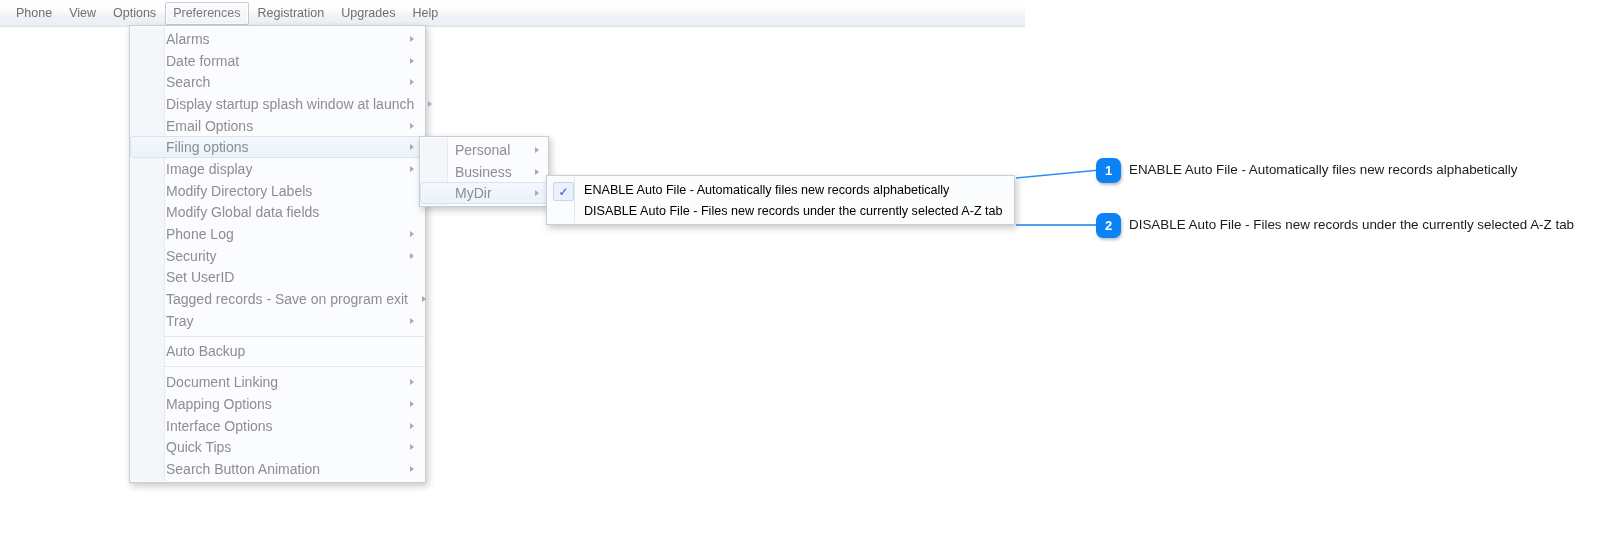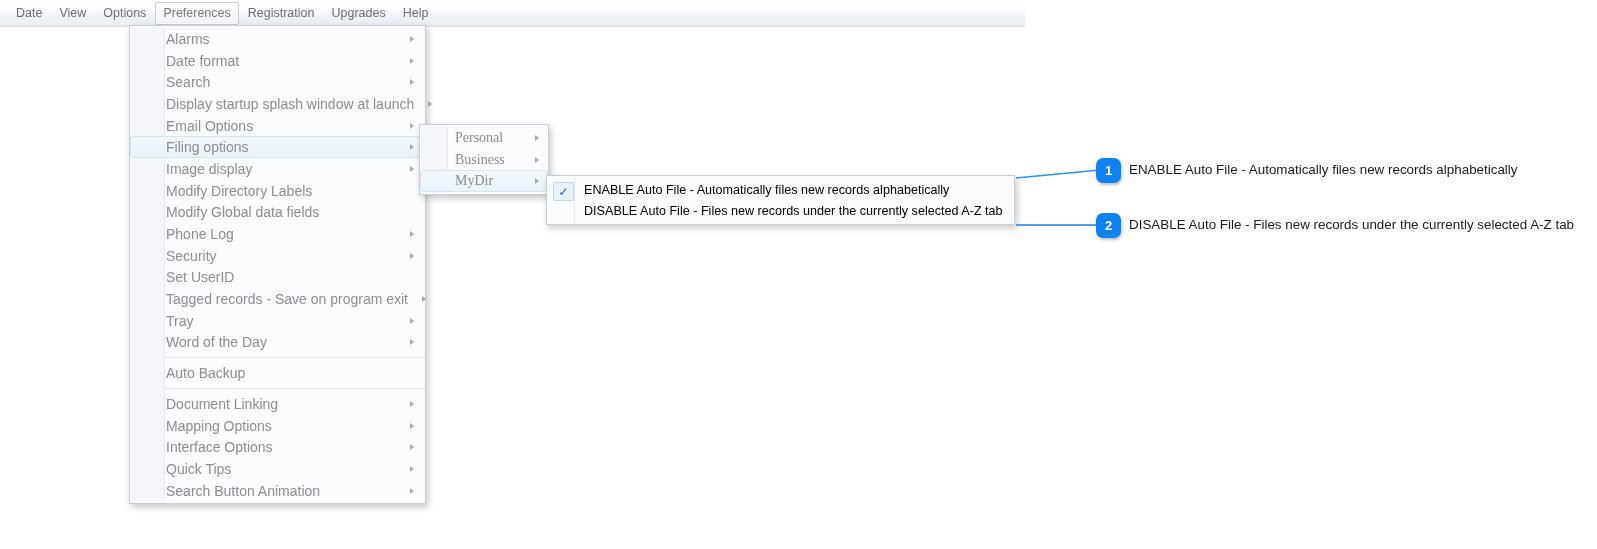--- a/index.html
+++ b/index.html
@@ -101,23 +101,22 @@
   
   #menu-prefs {
     left: 129px;
     top: 25px;
     width: 297px;
   }
 
   
   #menu-filing {
     left: 419px;
-    top: 124px;
+    top: 136px;
     width: 130px;
-    font-family: Liberation Serif, serif;
   }
   #menu-filing .gutter { width: 26px; }
   #menu-filing .menu-item { padding-left: 34px; padding-right: 8px; }
 
   
   #menu-mydir {
     left: 546px;
     top: 175px;
     width: 469px;
     padding: 3px 0;
@@ -181,21 +180,21 @@
   }
   #badge-1 { left: 1096px; top: 158px; }
   #text-1  { left: 1129px; top: 162px; }
   #badge-2 { left: 1096px; top: 213px; }
   #text-2  { left: 1129px; top: 217px; }
 </style>
 </head>
 <body>
 
 <div class="menubar">
-  <div class="menubar-item">Date</div>
+  <div class="menubar-item">Phone</div>
   <div class="menubar-item">View</div>
   <div class="menubar-item">Options</div>
   <div class="menubar-item active">Preferences</div>
   <div class="menubar-item">Registration</div>
   <div class="menubar-item">Upgrades</div>
   <div class="menubar-item">Help</div>
 </div>
 
 <div class="menu" id="menu-prefs">
   <div class="gutter"></div>
@@ -246,24 +245,20 @@
         <span class="label">Set UserID</span>
       </div>
       <div class="menu-item">
         <span class="label">Tagged records - Save on program exit</span>
         <span class="arrow"></span>
       </div>
       <div class="menu-item">
         <span class="label">Tray</span>
         <span class="arrow"></span>
       </div>
-      <div class="menu-item">
-        <span class="label">Word of the Day</span>
-        <span class="arrow"></span>
-      </div>
       <div class="sep"></div>
       <div class="menu-item">
         <span class="label">Auto Backup</span>
       </div>
       <div class="sep"></div>
       <div class="menu-item">
         <span class="label">Document Linking</span>
         <span class="arrow"></span>
       </div>
       <div class="menu-item">

